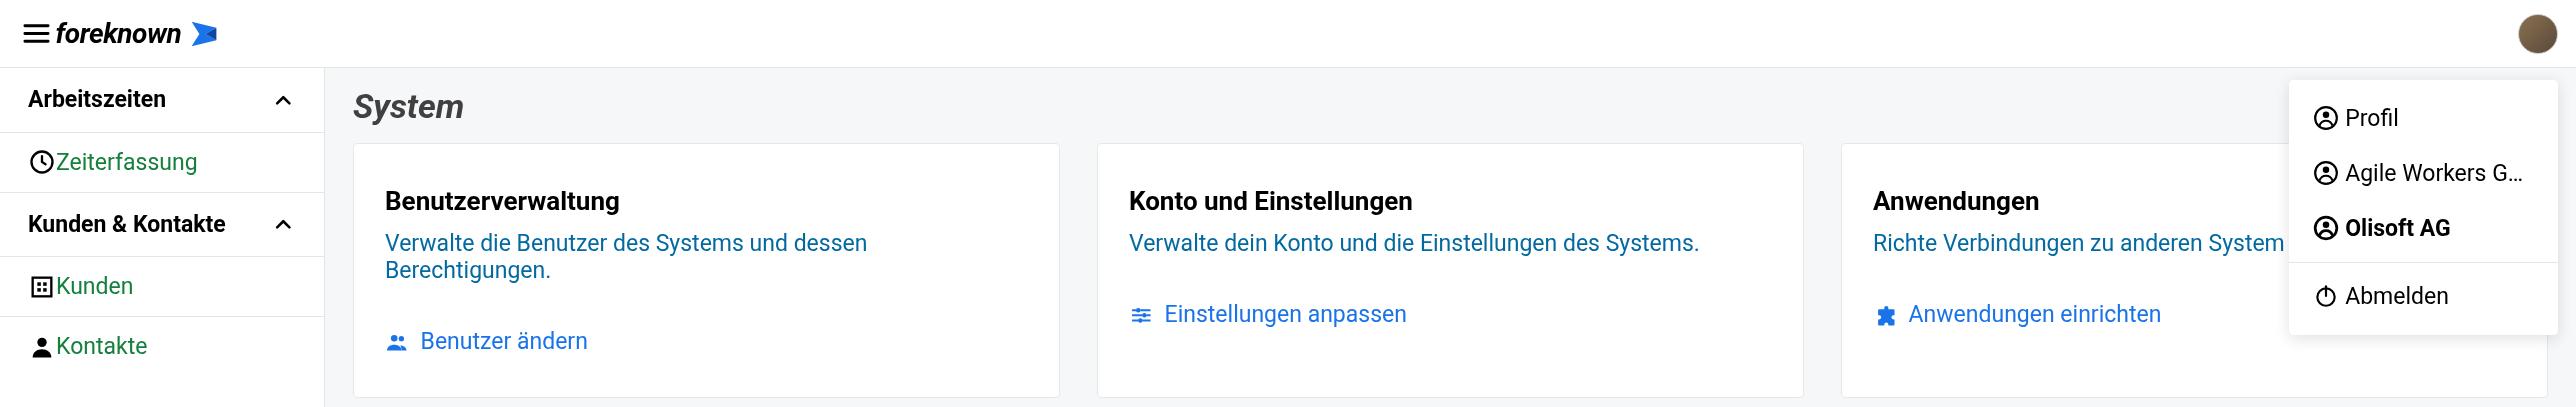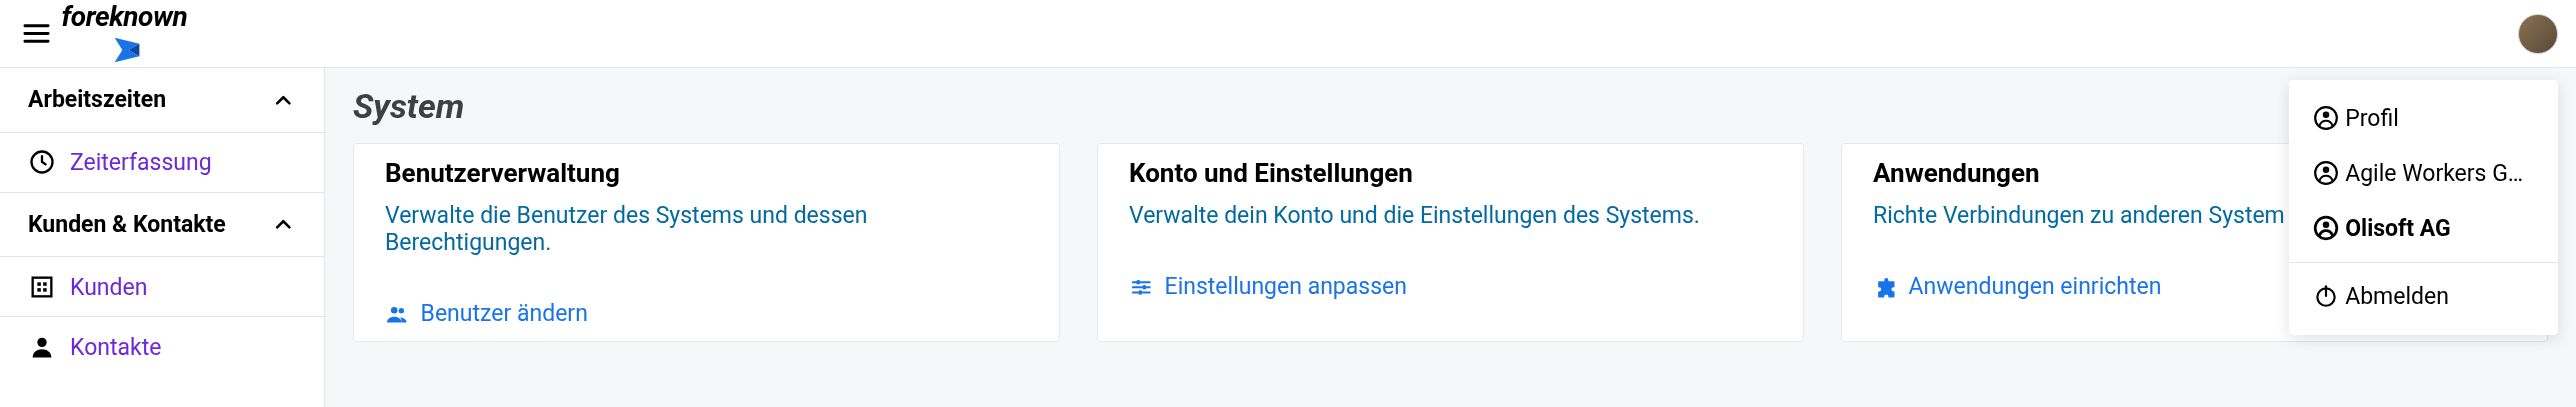--- a/index.html
+++ b/index.html
@@ -1,38 +1,38 @@
 <!DOCTYPE html>
 <html style="font-size:12.3px"><head>
   <meta charset="utf-8">
   <style>
     * { margin: 0; padding: 0; box-sizing: border-box; font-family: -apple-system, BlinkMacSystemFont, "Segoe UI", Roboto, sans-serif; }
     body { width: 2576px; height: 407px; background: #fff; position: relative; overflow: hidden; }
     
     .topbar { display: flex; align-items: center; height: 68px; padding: 0 18.4px; border-bottom: 0.8px solid #e5e5e5; }
     .hamburger { width: 37px; height: 37px; display: flex; align-items: center; justify-content: center; cursor: pointer; }
     .hamburger svg { width: 31px; height: 31px; }
-    .brand { display: flex; align-items: center; margin-left: 6px; flex-direction: column; }
+    .brand { display: flex; align-items: center; margin-left: 0; }
     .brand-text { font-size: 28px; font-style: italic; font-weight: 700; letter-spacing: -0.4px; color: #000; }
     .brand-logo { width: 34px; height: 34px; margin-left: 6.1px; }
     .avatar { margin-left: auto; width: 40px; height: 40px; border-radius: 50%; background: linear-gradient(135deg, #8a7050 0%, #5a4a3a 100%); border: 0.8px solid #ccc; }
     
     .layout { display: flex; height: calc(100% - 68px); }
     .sidebar { width: 333px; border-right: 0.8px solid #e5e5e5; background: #fff; }
     .side-header { display: flex; align-items: center; justify-content: space-between; padding: 18.4px 28px; font-size: 23px; font-weight: 700; color: #000; cursor: pointer; }
     .side-header.border-top { border-top: 0.8px solid #e5e5e5; }
-    .side-item { display: flex; align-items: flex-end; gap: 14px; padding: 15.4px 28px; font-size: 23px; color: #6d28d9; cursor: pointer; }
+    .side-item { display: flex; align-items: center; padding: 15.4px 28px; font-size: 23px; color: #15803d; cursor: pointer; }
     .side-item.border-top { border-top: 0.8px solid #e5e5e5; }
     .side-item .icon { width: 28px; height: 28px; display: flex; align-items: center; justify-content: center; }
     .chev { width: 24.6px; height: 24.6px; }
     
     .main { flex: 1; background: #f6f7f9; padding: 18.4px 28px; }
     .page-title { font-size: 34px; font-weight: 700; font-style: italic; margin-bottom: 17px; color: #404040; }
     .cards { display: flex; gap: 37px; }
-    .card { background: #fff; border: 0.8px solid #e7e7e7; border-radius: 4.6px; padding: 14px 31px; width: 707px; display: flex; flex-direction: column; gap: 14px; }
+    .card { background: #fff; border: 0.8px solid #e7e7e7; border-radius: 4.6px; padding: 42px 31px; width: 707px; display: flex; flex-direction: column; gap: 14px; }
     .card-title { font-size: 26px; font-weight: 700; color: #000; }
     .card-body { font-size: 23px; color: #0369a1; }
     .card-link { display: flex; align-items: center; gap: 11px; color: #1a73e8; font-size: 23px; font-weight: 400; margin-top: 30px; cursor: pointer; }
     .card-link .icon { width: 24.6px; height: 24.6px; }
     
     .menu { position: absolute; top: 80px; right: 18.4px; width: 269px; background: #fff; border-radius: 4.6px; box-shadow: 0 3.1px 15.4px rgba(0,0,0,0.12); padding: 10.8px 0; }
     .menu-item { display: flex; align-items: center; gap: 6px; padding: 14px 24.6px; font-size: 23px; color: #000; cursor: pointer; }
     .menu-item.bold { font-weight: 700; }
     .menu-item.border-top { border-top: 0.8px solid #e5e5e5; margin-top: 6.1px; padding-top: 20px; }
     .menu-item .icon { width: 26px; height: 26px; flex-shrink: 0; }

